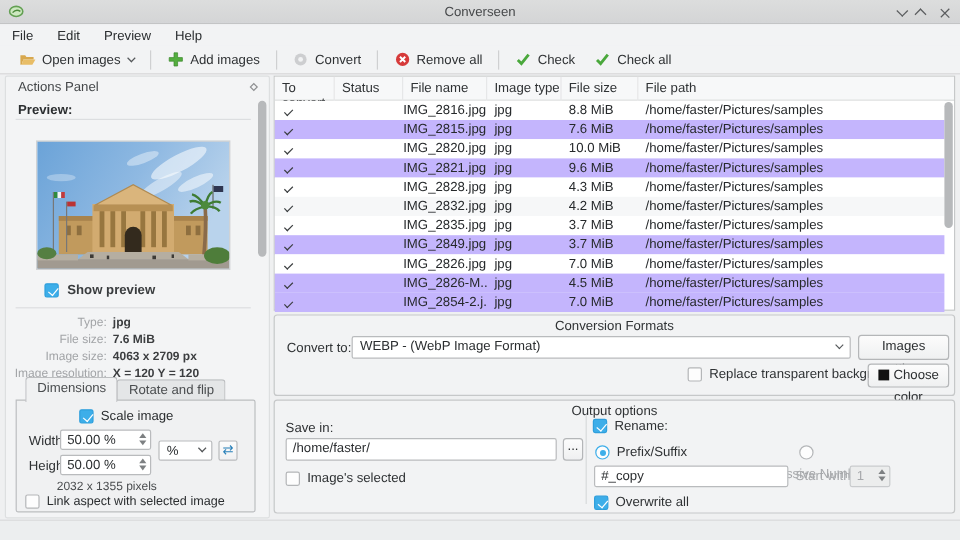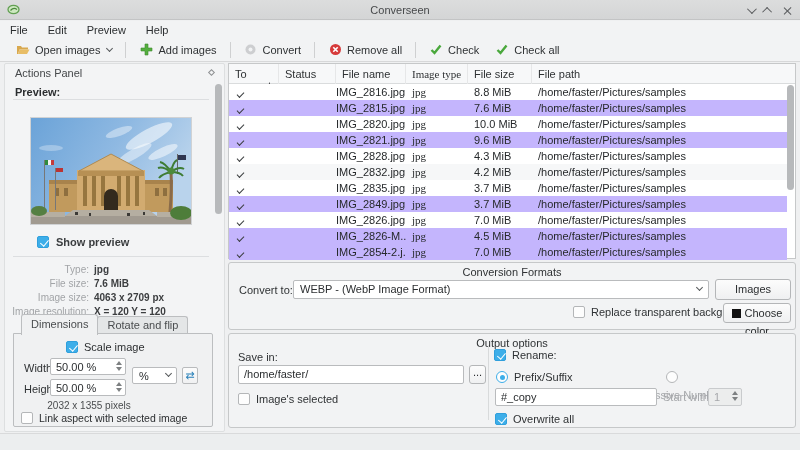--- a/index.html
+++ b/index.html
@@ -59,21 +59,21 @@
   .swapbtn { position:absolute; width:16px; height:17px; border:1px solid #b9bbbd; border-radius:2px; background:linear-gradient(#fcfcfc,#f0f1f2); color:#2980b9; font-size:11px; text-align:center; line-height:15px; }
   .pixels { position:absolute; left:0; width:150px; text-align:center; font-size:10px; color:#4a4d4f; }
   .linkrow { position:absolute; left:7px; display:flex; gap:6px; align-items:center; font-size:10.5px; }
   .dock-scroll { position:absolute; right:2px; top:20px; width:7px; height:344px; }
   .dock-scroll .sthumb { position:absolute; top:0; left:0; width:7px; height:130px; background:#b7b9bb; border-radius:4px; }
 
   
   .tablewrap { position:absolute; left:228px; top:63px; width:568px; height:196px; background:#fff; border:1px solid #c6c8c9; }
   .thead { position:absolute; left:0; top:0; right:0; height:20px; background:#f7f8f9; border-bottom:1px solid #dadcdd; display:flex; }
   .th { padding:4px 0 0 6px; color:#2f3234; border-right:1px solid #e6e7e8; height:20px; }
-  .c0{width:50px;} .c1{width:57px;} .c2{width:70px;} .c3{width:62px;font-family:Liberation Serif, serif;} .c4{width:64px;} .c5{flex:1; border-right:none;}
+  .c0{width:50px;} .c1{width:57px;} .c2{width:70px;} .c3{width:62px;} .c4{width:64px;} .c5{flex:1; border-right:none;}
   .tbody { position:absolute; left:0; top:20px; right:8px; bottom:0; }
   .tr { display:flex; height:16px; align-items:center; background:#fff; }
   .tr.alt { background:#f6f7f8; }
   .tr.sel { background:#c4b5fd; }
   .td { padding-left:6px; color:#26292b; white-space:nowrap; overflow:hidden; }
   .td.c2 { text-align:right; padding-right:5px; padding-left:0; }
   .tick { width:7px; height:4px; border-left:1.4px solid #3a3d3f; border-bottom:1.4px solid #3a3d3f; transform:rotate(-45deg); margin-left:8px; display:inline-block; }
   .tscroll { position:absolute; right:1px; top:21px; bottom:1px; width:7px; }
   .tscroll .sthumb { position:absolute; top:0; width:7px; height:105px; background:#b7b9bb; border-radius:4px; }
 

